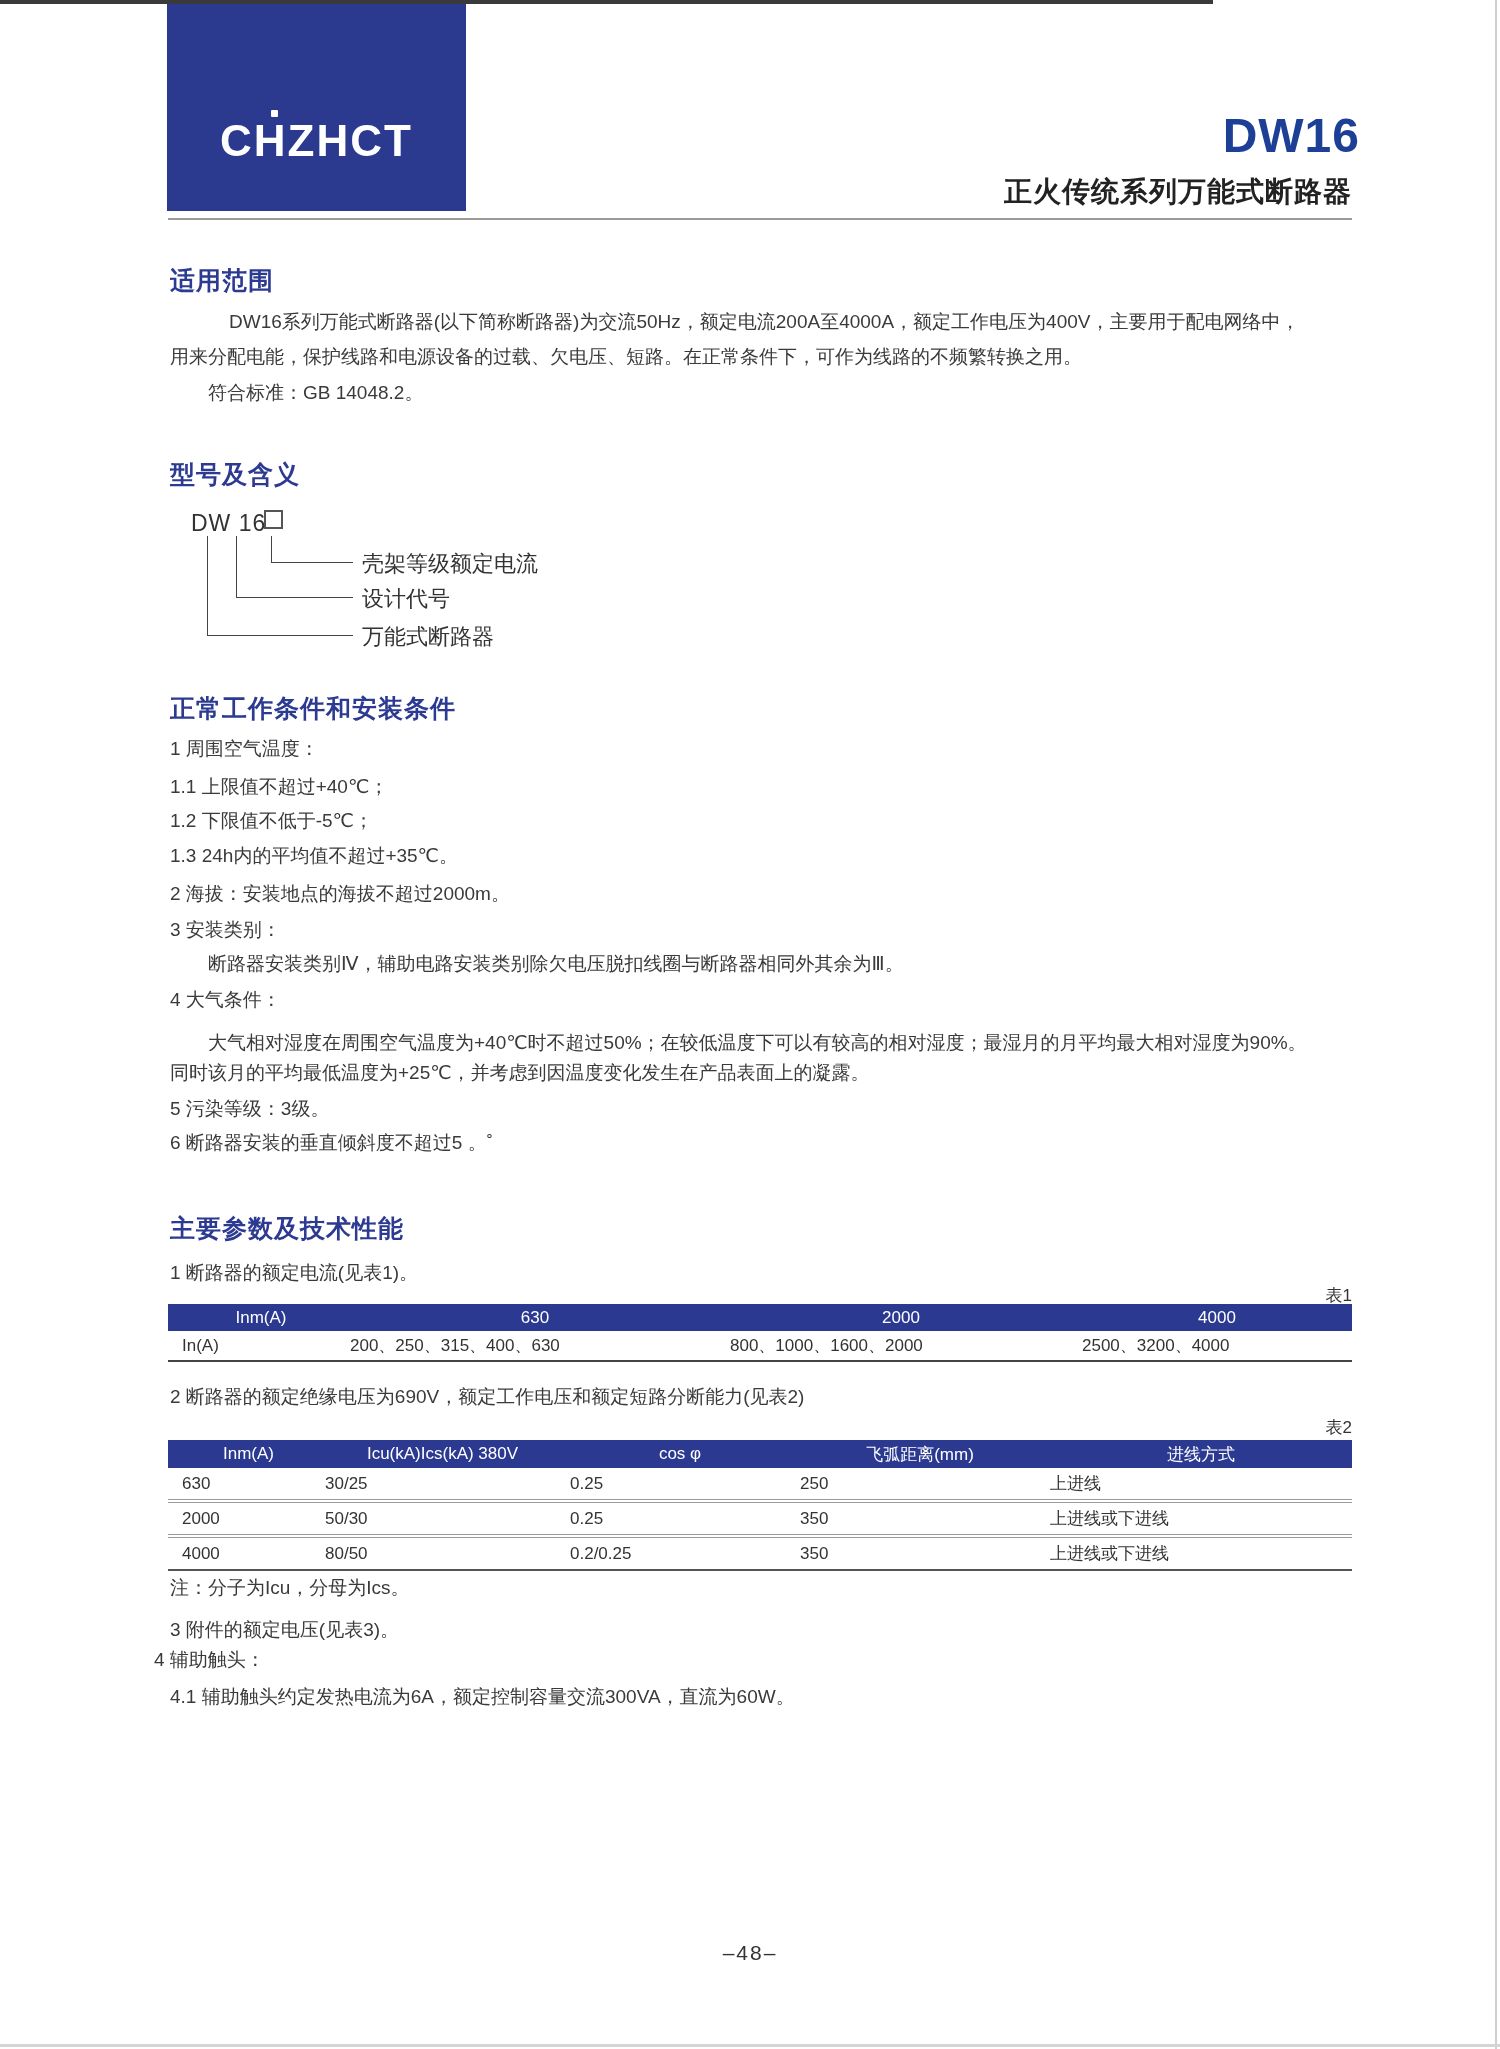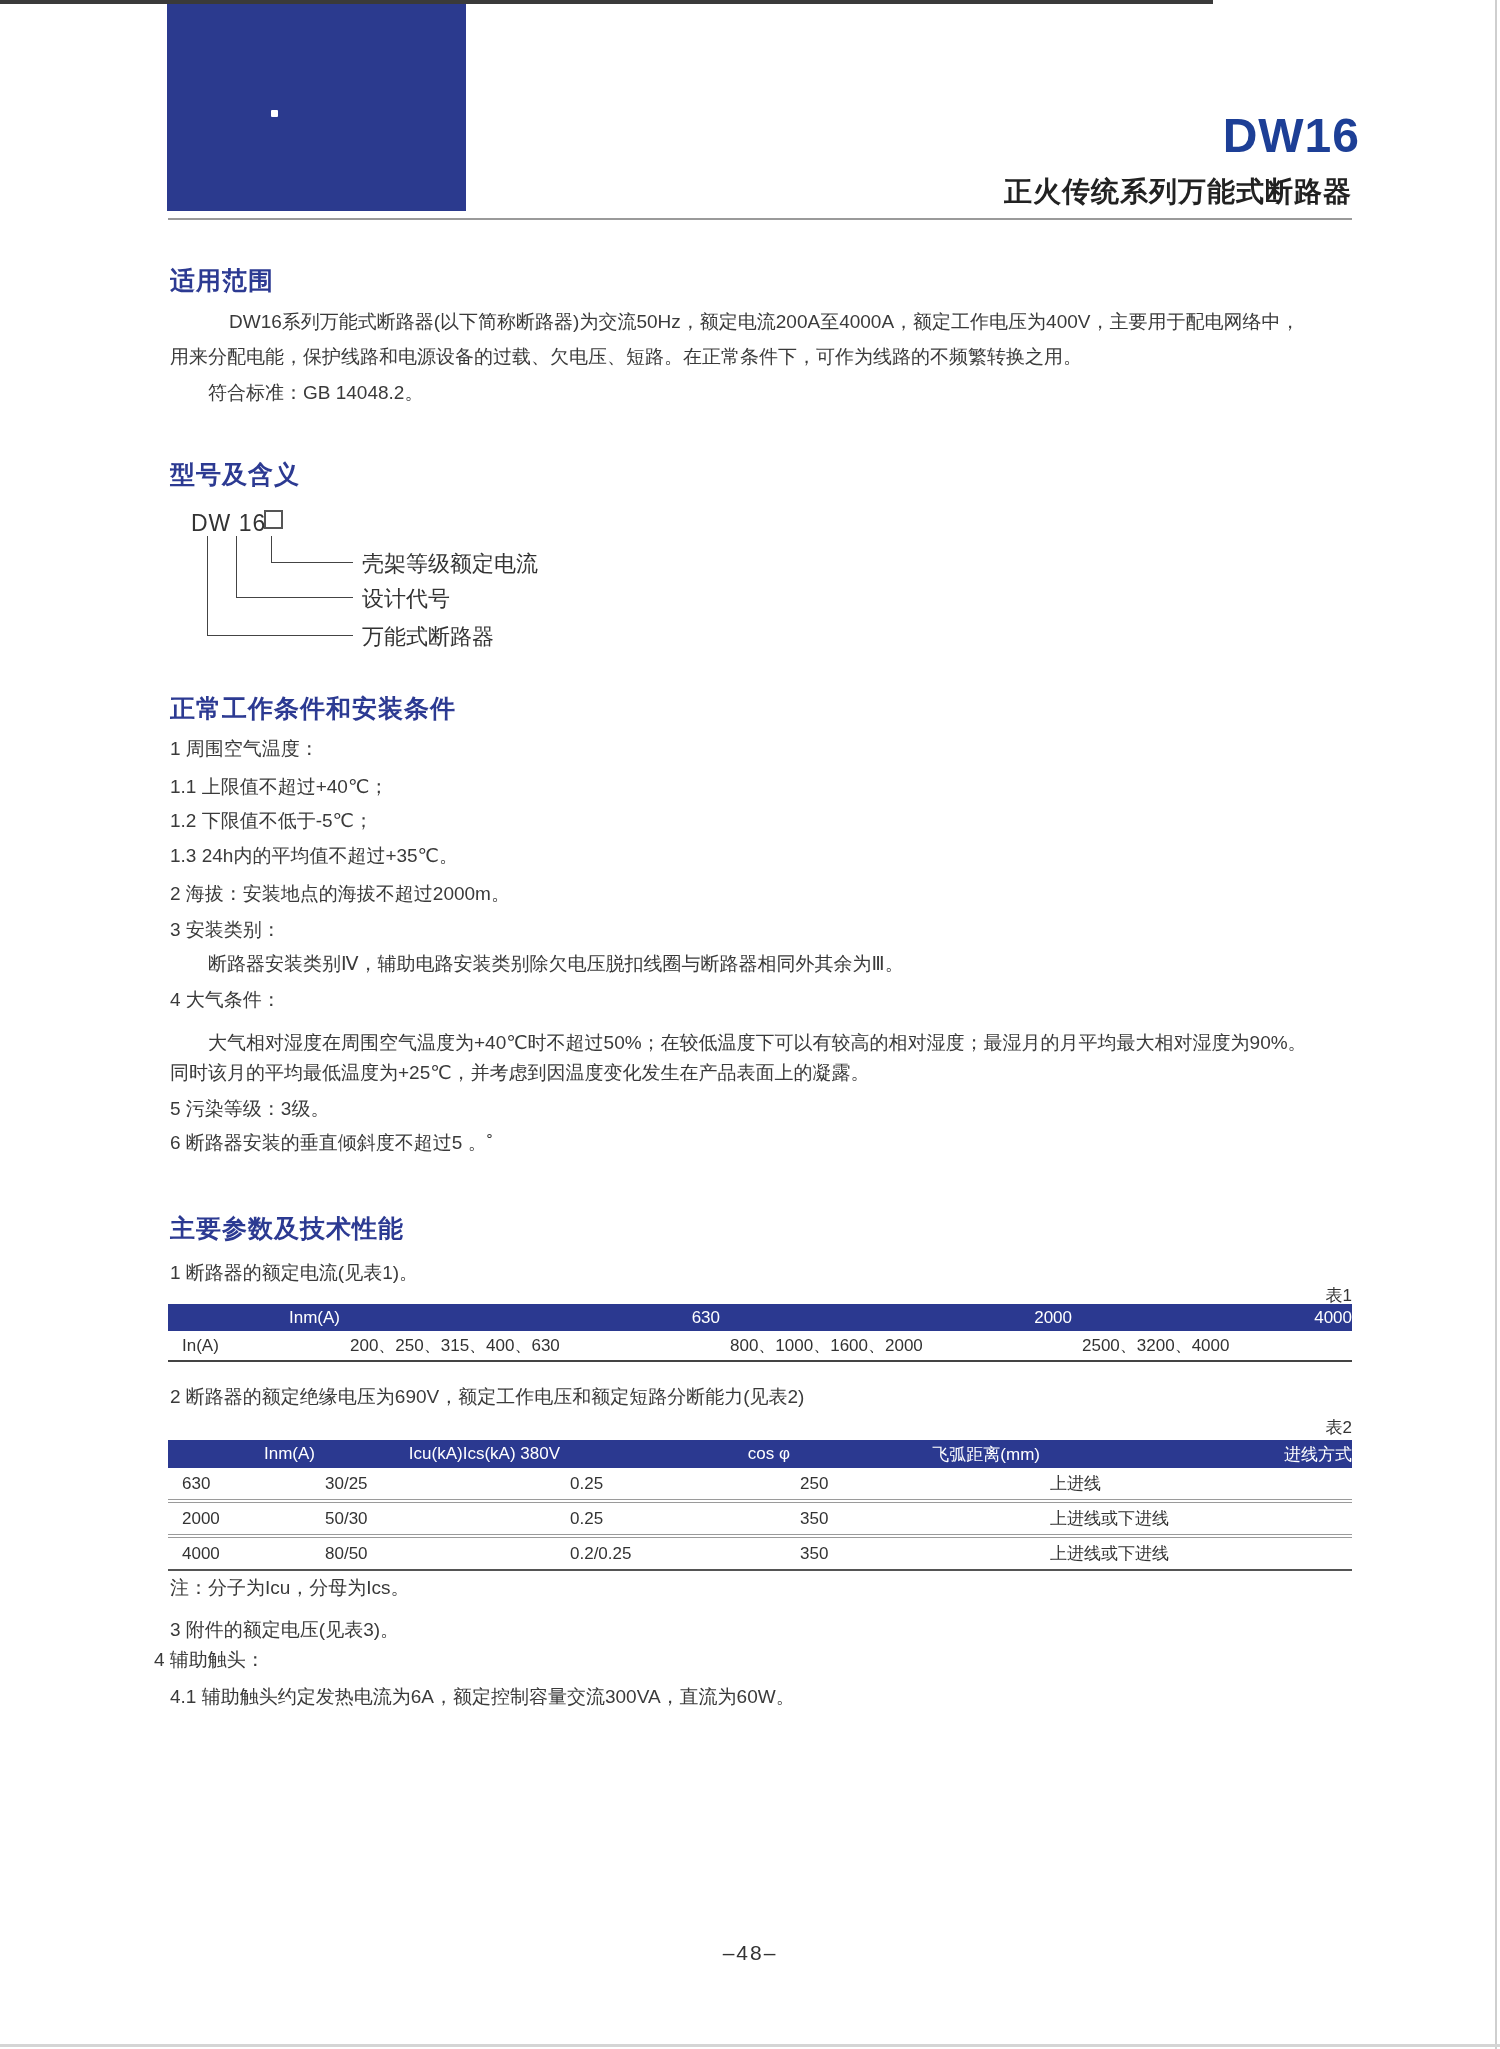--- a/index.html
+++ b/index.html
@@ -27,21 +27,21 @@
   .model-code{position:absolute;left:191px;top:508px;font-size:23px;color:#333;letter-spacing:1px;}
   .model-box{position:absolute;left:264px;top:510px;width:15px;height:15px;border:2px solid #555;background:#fff;}
   .conn{position:absolute;border-left:1.5px solid #444;border-bottom:1.5px solid #444;}
   .conn-a{left:271px;top:536px;width:81px;height:26px;}
   .conn-b{left:236px;top:536px;width:116px;height:61px;}
   .conn-c{left:207px;top:536px;width:145px;height:99px;}
   .diagram-label{position:absolute;left:362px;font-size:22px;color:#333;white-space:nowrap;}
   
   .tbl-label{position:absolute;left:170px;width:1182px;text-align:right;font-size:17px;color:#333;}
   table.dtable{position:absolute;left:168px;width:1184px;border-collapse:collapse;table-layout:fixed;font-size:17px;color:#333;}
-  table.dtable th{background:#2b3990;color:#ffffff;font-weight:normal;text-align:right;padding:0;}
+  table.dtable th{background:#2b3990;color:#ffffff;font-weight:normal;text-align:center;padding:0;}
   table.dtable td{padding:0;text-align:left;background:#fff;}
   table.dtable .c1{padding-left:14px;}
   table.dtable .cp{padding-left:10px;}
   #table1 th{height:27px;}
   #table1 td{height:29px;border-bottom:2px solid #444;}
   #table2 th{height:28px;}
   #table2 tr.r1 td,#table2 tr.r2 td{height:31px;border-bottom:4px double #9a9a9a;}
   #table2 tr.r3 td{height:31px;border-bottom:2px solid #555;}
   
   .page-num{position:absolute;left:0;top:1941px;width:1500px;text-align:center;font-size:21px;color:#333;letter-spacing:2px;}
@@ -53,20 +53,21 @@
 <body>
 
 <div class="page">
 
   <div class="top-strip"></div>
   <div class="edge-right"></div>
   <div class="edge-bottom"></div>
 
   <div class="logo-block">
     <div class="logo-dot"></div>
+    <div class="logo-text">CHZHCT</div>
   </div>
   <div class="dw16">DW16</div>
   <div class="subtitle">正火传统系列万能式断路器</div>
   <div class="header-rule"></div>
 
   <div class="sec-title" style="left:170px;top:264px;">适用范围</div>
   <div class="bodyline" style="left:208px;top:311px;margin-left:21px;">DW16系列万能式断路器(以下简称断路器)为交流50Hz，额定电流200A至4000A，额定工作电压为400V，主要用于配电网络中，</div>
   <div class="bodyline" style="left:170px;top:346px;">用来分配电能，保护线路和电源设备的过载、欠电压、短路。在正常条件下，可作为线路的不频繁转换之用。</div>
   <div class="bodyline" style="left:208px;top:382px;">符合标准：GB 14048.2。</div>
 

